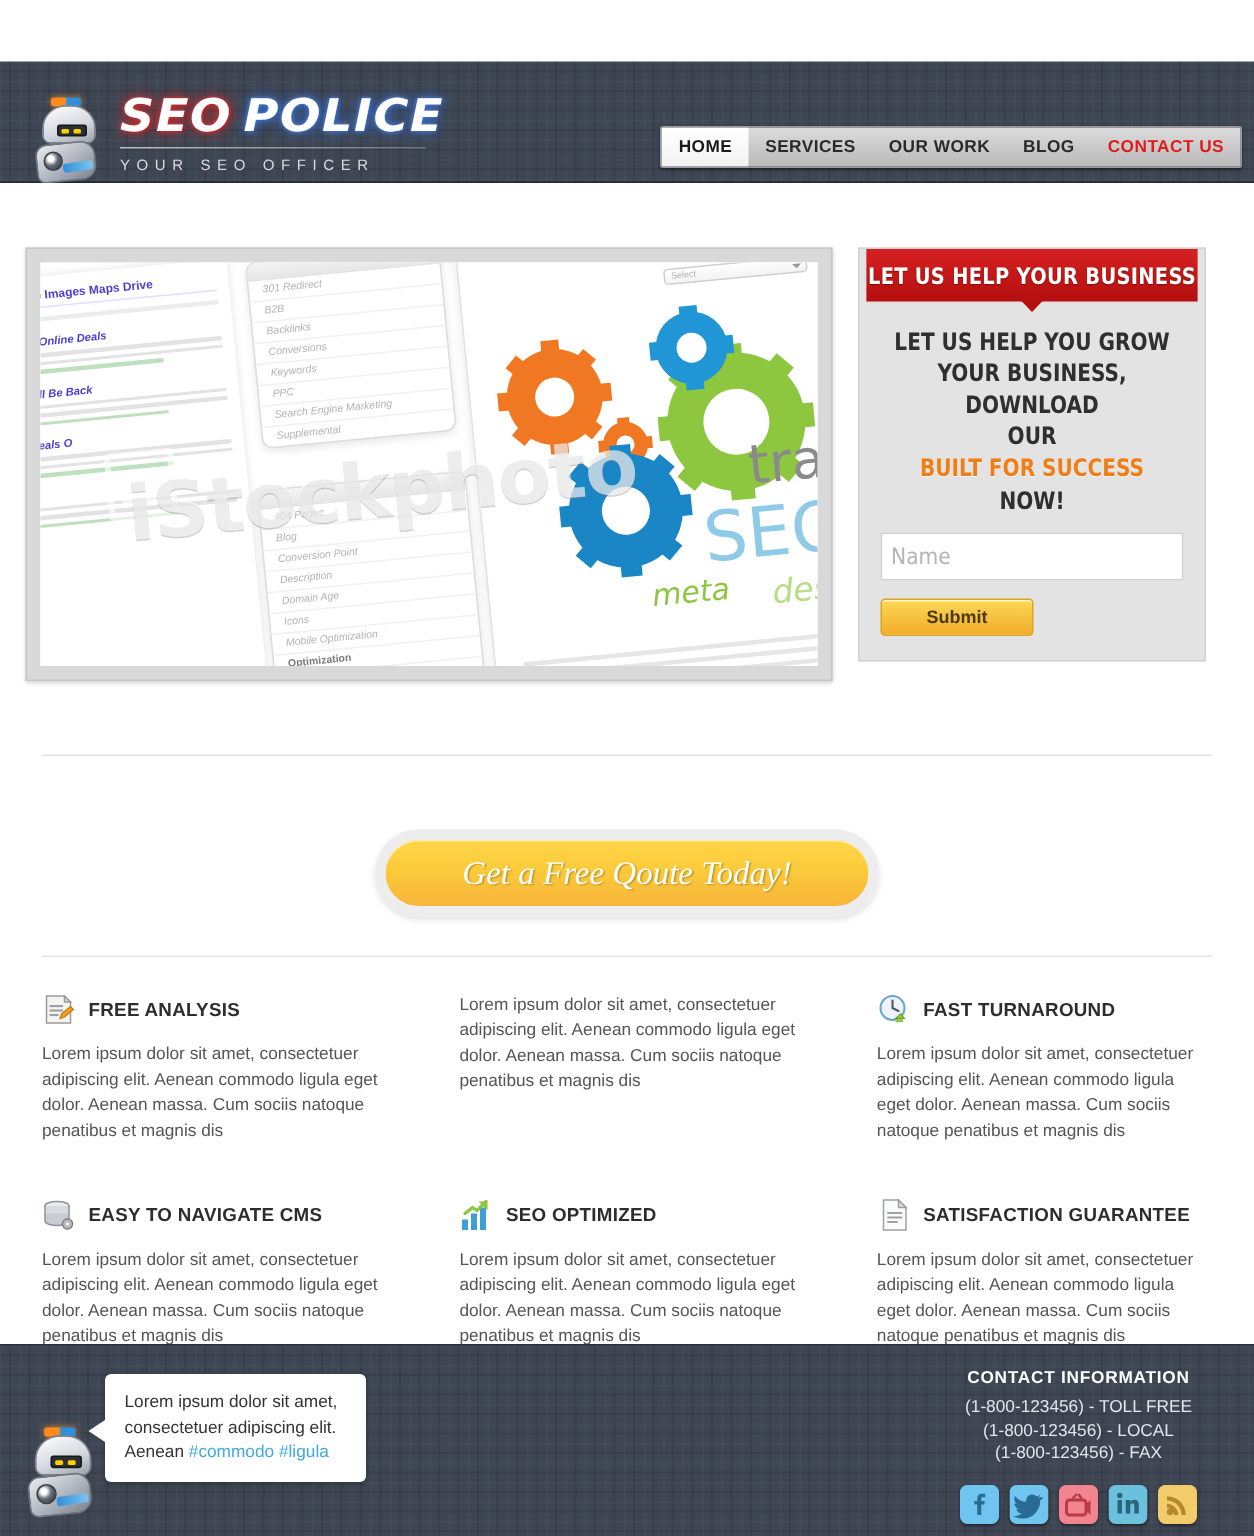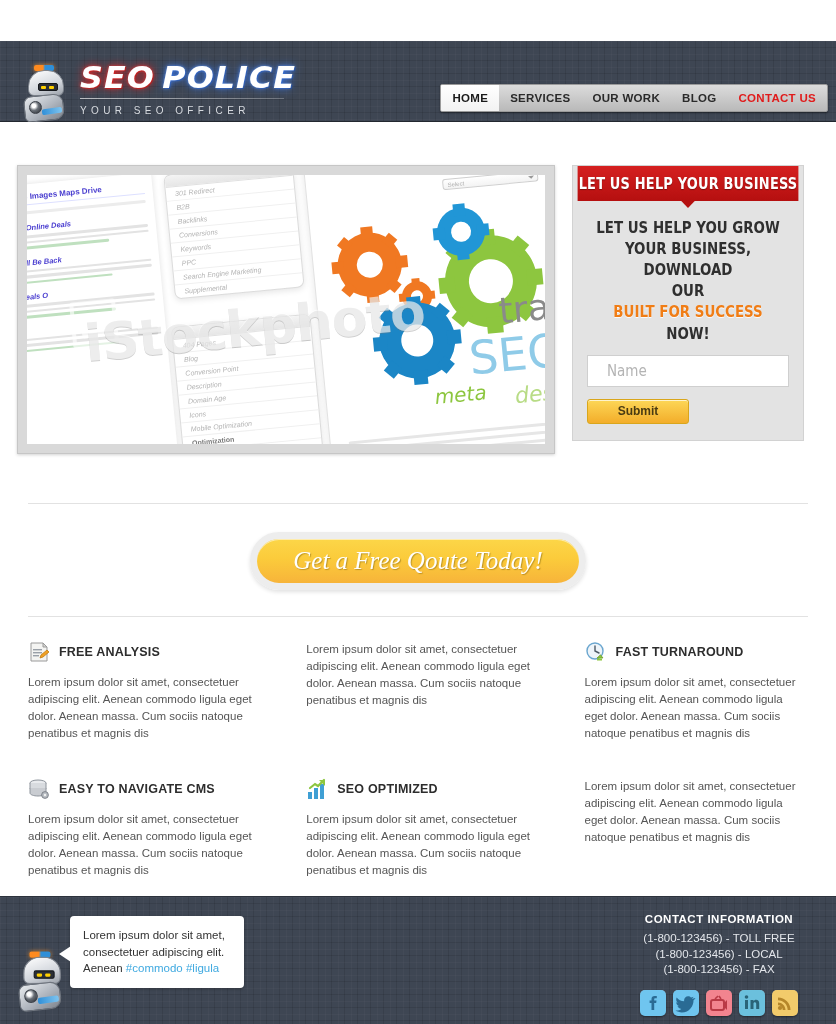--- a/index.html
+++ b/index.html
@@ -312,21 +312,21 @@
     color: #f07d16;
     text-shadow: 0 1px 0 rgba(255,255,255,.8);
   }
   .cta-input {
     display: block;
     width: 100%;
     height: 32px;
     margin-top: 11px;
     border: 1px solid #cfcfcf;
     background: #fff;
-    padding: 0 19px;
+    padding: 0 6px;
     font-family: "DejaVu Sans Condensed", "DejaVu Sans", sans-serif;
     font-size: 15px;
     color: #b91c1c;
     outline: none;
   }
   .cta-input::placeholder { color: #b4b4b4; }
   .cta-submit {
     margin-top: 12px;
     width: 102px; height: 25px;
     border: 1px solid #d9a61c;
@@ -347,25 +347,26 @@
   .quote-btn {
     display: inline-block;
     width: 336px; height: 58px;
     border-radius: 34px;
     background: linear-gradient(#fcd648 0%, #fbcb3b 45%, #f7b43a 100%);
     border: 7px solid #ededed;
     box-shadow: 0 2px 4px rgba(0,0,0,.12), inset 0 1px 0 rgba(255,255,255,.55);
     color: #ffffff;
     font-family: "Liberation Serif", serif;
     font-style: italic;
-    font-size: 25px;
+    font-size: 22px;
     line-height: 44px;
     text-shadow: 1px 1px 1px rgba(140,110,20,.55);
     cursor: pointer;
     white-space: nowrap;
+    margin-top: 21px;
   }
 
   
   .features { padding: 24px 28px 0; }
   .feat-row { display: flex; gap: 11px; margin-bottom: 6px; }
   .feat { width: 292px; padding-right: 22px; }
   .feat:nth-child(2) { width: 292px; }
   .feat:nth-child(3) { width: 246px; padding-right: 0; }
   .feat-head { display: flex; align-items: center; gap: 9px; margin-bottom: 11px; }
   .feat-title {
@@ -685,20 +686,32 @@
               <path d="M4 10l5-4 3 2 6-6" stroke="#8dc63f" stroke-width="2.2" fill="none" stroke-linecap="round"></path>
               <path d="M13 2h6v6z" fill="#8dc63f"></path>
             </svg>
           </span>
           <span class="feat-title">SEO OPTIMIZED</span>
         </div>
         <div class="feat-body">Lorem ipsum dolor sit amet, consectetuer adipiscing elit. Aenean commodo ligula eget dolor. Aenean massa. Cum sociis natoque penatibus et magnis dis</div>
       </div>
 
       <div class="feat">
+        <div class="feat-head">
+          <span class="feat-icon">
+            <svg width="22" height="22" viewBox="0 0 22 22">
+              <path d="M4 1h10l5 5v15H4z" fill="#fbfbfb" stroke="#9aa0a8" stroke-width="1"></path>
+              <path d="M14 1v5h5z" fill="#dde1e6" stroke="#9aa0a8" stroke-width="1"></path>
+              <rect x="6.5" y="9" width="10" height="1.3" fill="#9aa0a8"></rect>
+              <rect x="6.5" y="12" width="10" height="1.3" fill="#9aa0a8"></rect>
+              <rect x="6.5" y="15" width="7" height="1.3" fill="#9aa0a8"></rect>
+            </svg>
+          </span>
+          <span class="feat-title">SATISFACTION GUARANTEE</span>
+        </div>
         <div class="feat-body">Lorem ipsum dolor sit amet, consectetuer adipiscing elit. Aenean commodo ligula eget dolor. Aenean massa. Cum sociis natoque penatibus et magnis dis</div>
       </div>
     </div>
   </div>
 </div>
 
 <div class="footer">
   <div class="robot foot-robot">
     <div class="light-bar"></div>
     <div class="head"></div>

